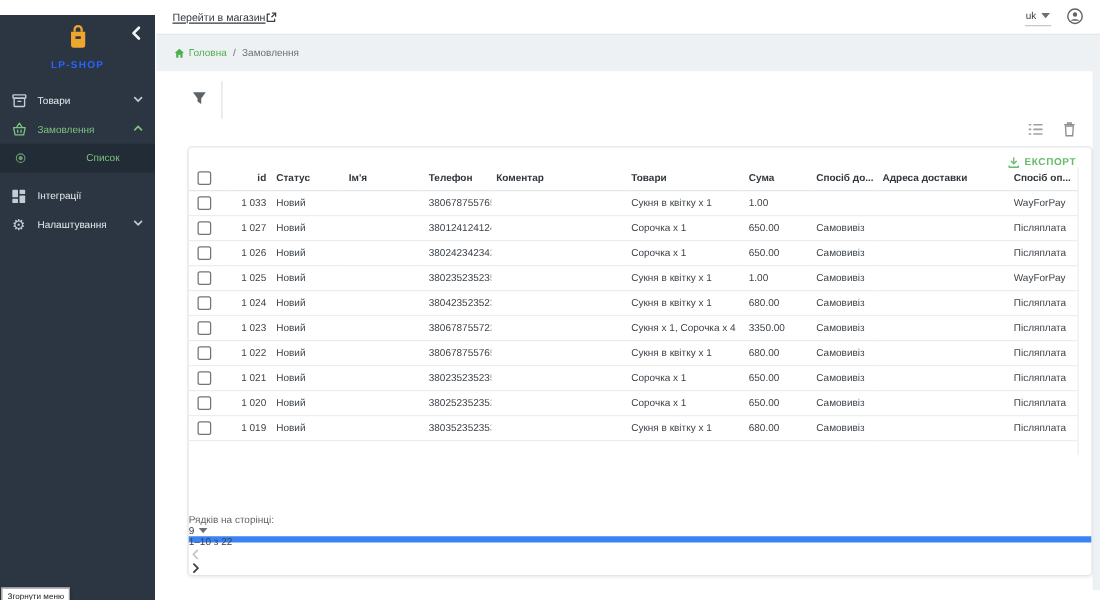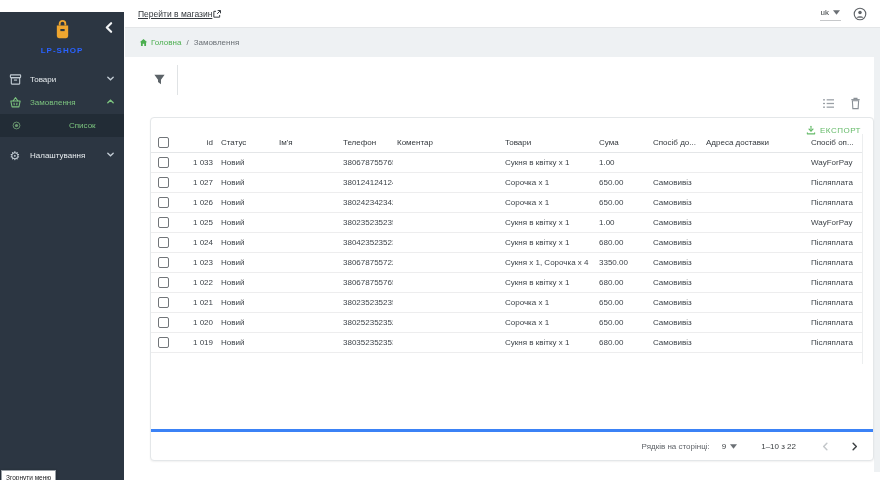--- a/index.html
+++ b/index.html
@@ -23,55 +23,55 @@
   .gear-glyph { font-family:"DejaVu Sans",sans-serif; font-size:12px; line-height:1; }
 
   .menu-tooltip { position:absolute; left:1px; top:470px; z-index:9; background:#fff; border:1px solid #9aa0a6;
     box-shadow:0 1px 3px rgba(0,0,0,.3); font-size:6.5px; color:#202124; padding:3px 4px; white-space:nowrap; }
 
   
   .appbar { position:absolute; left:125px; top:0; width:755px; height:28px; background:#fff;
     border-bottom:1px solid #e4e6e8; display:flex; align-items:center; padding:0 13px; z-index:1; }
   .store-link { display:flex; align-items:center; gap:0; font-size:8.5px; color:#33383d;
     text-decoration:underline; cursor:pointer; }
-  .appbar-right { margin-left:auto; display:flex; align-items:flex-end; gap:12px; }
+  .appbar-right { margin-left:auto; display:flex; align-items:flex-start; gap:12px; }
   .lang-select { display:flex; align-items:center; gap:4px; font-size:8px; color:#3c4043;
     border-bottom:1px solid #c6c8ca; padding:2px 1px 3px 1px; cursor:pointer; }
 
   
   .content { position:absolute; left:125px; top:28px; width:755px; height:444px; background:#eef1f3; }
   .breadcrumb { height:29px; display:flex; align-items:center; gap:5px; padding-left:14px; font-size:8px; }
   .bc-home { display:flex; align-items:center; gap:3px; color:#4caf50; cursor:pointer; }
   .bc-sep { color:#6a7075; }
   .bc-current { color:#6a7075; }
 
   .list-panel { position:absolute; left:0; top:29px; width:749px; height:423px; background:#fff; }
   .filter-btn { position:absolute; left:28px; top:15px; width:16px; height:16px; cursor:pointer; }
   .filter-divider { position:absolute; left:52px; top:8px; width:1px; height:30px; background:#e0e3e5; }
   .actions-row { position:absolute; right:13px; top:40px; display:flex; align-items:center; gap:15px; }
   .actions-row .abtn { cursor:pointer; display:flex; }
 
   .card { position:absolute; left:25px; top:60px; width:724px; height:344px; background:#fff;
     border:1px solid #e4e7e9; border-radius:4px; box-shadow:0 1px 2px rgba(0,0,0,.06); }
-  .export-btn { position:absolute; top:4px; right:8px; display:flex; align-items:center; gap:4px;
-    color:#66bb6a; font-size:8px; font-weight:normal; letter-spacing:.5px; padding:3px 4px; cursor:pointer; }
+  .export-btn { position:absolute; top:4px; right:8px; display:flex; gap:4px;
+    color:#66bb6a; font-size:8px; font-weight:bold; letter-spacing:.5px; padding:3px 4px; cursor:pointer; }
 
   .table-clip { position:absolute; left:0; top:16px; width:712px; height:230px; overflow:hidden;
     border-right:1px solid #eceeef; }
   table { border-collapse:collapse; table-layout:fixed; width:748px; font-size:8px; color:#3d4349; }
-  th { height:18px; font-size:8px; font-weight:normal; color:#33383d; text-align:left; padding:0 4px;
+  th { height:18px; font-size:8px; font-weight:bold; color:#33383d; text-align:left; padding:0 4px;
     border-bottom:1px solid #e4e6e8; white-space:nowrap; overflow:hidden; }
   td { height:20px; padding:0 4px; border-bottom:1px solid #ededee; white-space:nowrap; overflow:hidden; }
   .cb-cell { padding-left:7px; }
   .cb { width:11px; height:11px; border:1.5px solid #717579; border-radius:2px; background:#fff; cursor:pointer; }
   .col-id { text-align:right; }
   tbody tr { cursor:pointer; }
 
-  .pagination { position:absolute; left:0; right:0; bottom:0; height:31px; border-top:3px solid #3b82f6;
-    display:flex; align-items:center; justify-content:flex-end; padding-right:13px; font-size:8px; color:#5f6368; }
+  .pagination { position:absolute; left:0; right:0; bottom:0; height:31px; border-top:5px solid #3b82f6;
+    display:flex; align-items:flex-start; justify-content:flex-end; padding-right:13px; font-size:8px; color:#5f6368;flex-direction:column; }
   .rpp-label { margin-right:12px; }
   .rpp-select { display:flex; align-items:center; gap:4px; color:#3c4043; margin-right:24px; cursor:pointer; }
   .range { margin-right:24px; color:#3c4043; }
   .page-btn { display:flex; align-items:center; margin-left:0; cursor:pointer; }
   .page-prev { color:#c3c7ca; margin-right:18px; }
   .page-next { color:#3c4043; }
 </style>
 </head>
 <body>
 
@@ -129,20 +129,31 @@
         <svg width="9" height="9" viewBox="0 0 10 10">
             <circle cx="5" cy="5" r="3.8" fill="none" stroke="#6c9b72" stroke-width="1"></circle>
             <circle cx="5" cy="5" r="1.8" fill="#6c9b72"></circle>
           </svg>
       </span>
       <span>Список</span>
     </div>
 
     <div class="nav-gap"></div>
 
+    <div class="nav-item">
+      <span class="nicon">
+        <svg width="12" height="12" viewBox="0 0 14 14" fill="currentColor">
+          <rect x="1" y="1" width="5.3" height="7" rx="0.8"></rect>
+            <rect x="7.7" y="1" width="5.3" height="4" rx="0.8"></rect>
+          <rect x="1" y="9.3" width="5.3" height="4" rx="0.8"></rect>
+            <rect x="7.7" y="6.3" width="5.3" height="7" rx="0.8"></rect>
+          </svg>
+      </span>
+      <span>Інтеграції</span>
+    </div>
 
     <div class="nav-item">
       <span class="nicon gear-glyph">⚙</span>
       <span>Налаштування</span>
       <span class="chev">
         <svg width="9" height="9" viewBox="0 0 10 10" fill="none" stroke="currentColor" stroke-width="1.5" stroke-linecap="round">
             <polyline points="2,3.5 5,6.5 8,3.5"></polyline>
           </svg>
       </span>
     </div>

